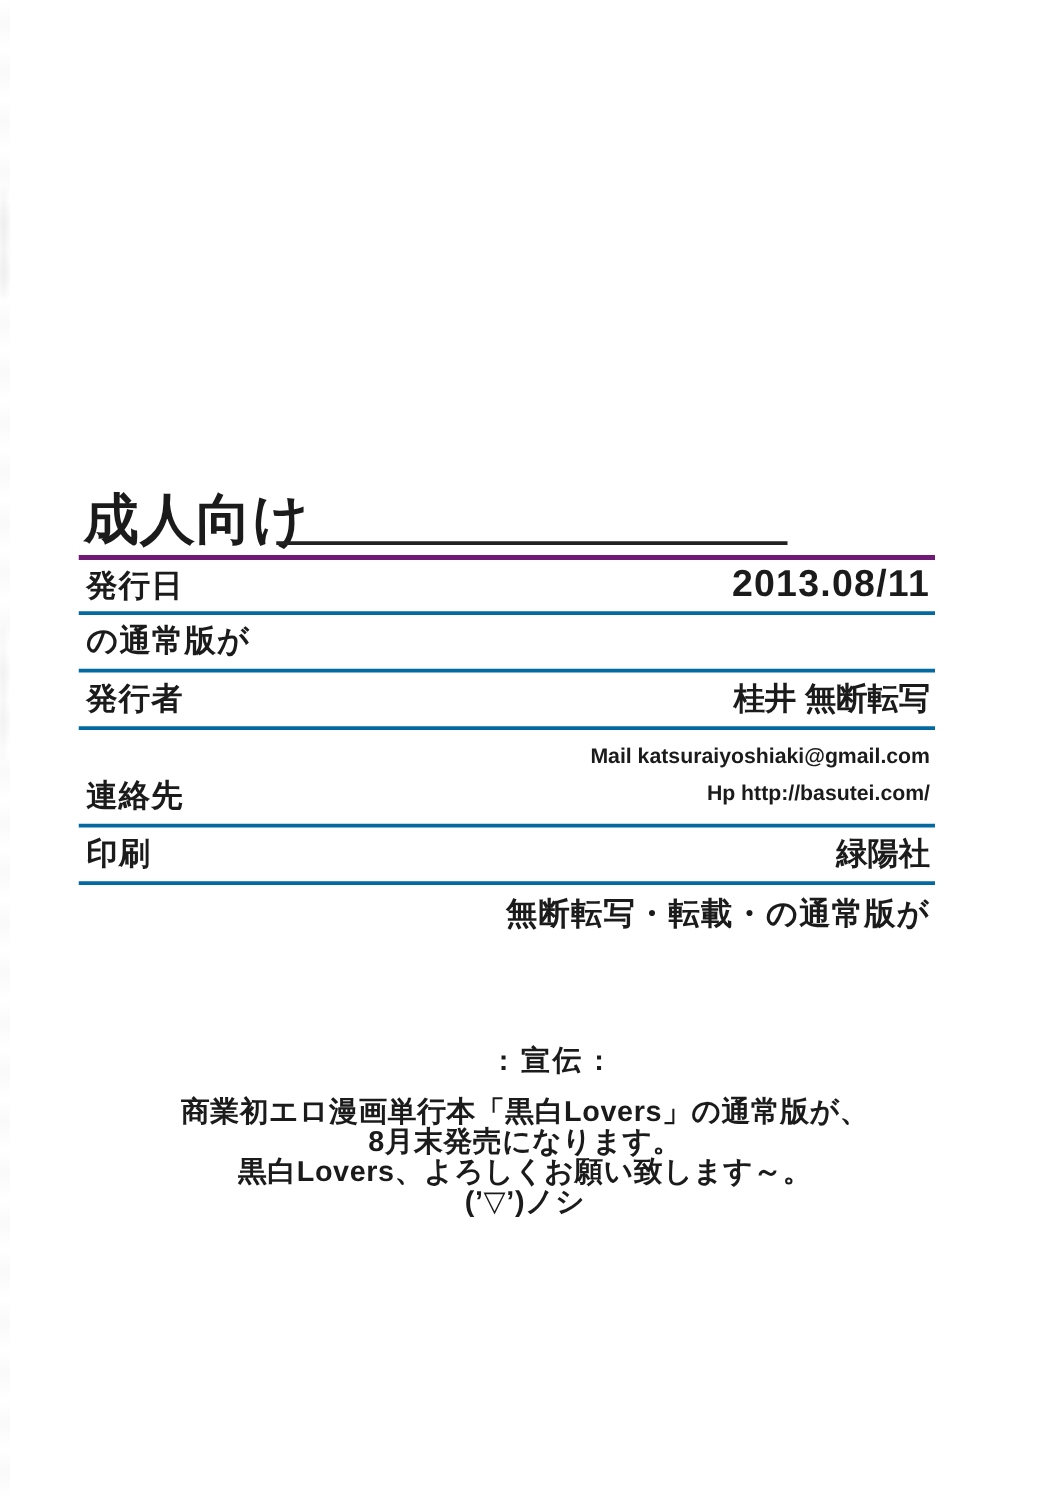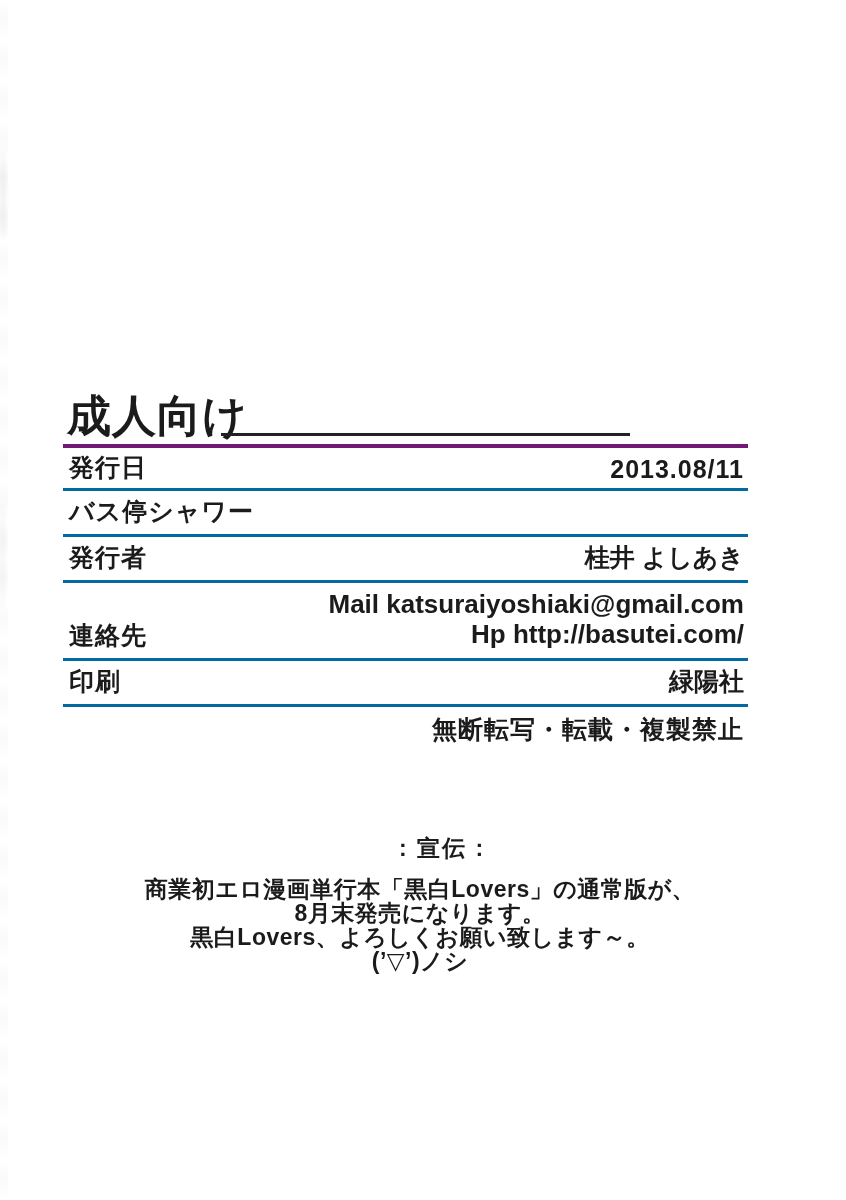--- a/index.html
+++ b/index.html
@@ -66,24 +66,24 @@
     display: flex;
     justify-content: space-between;
     align-items: flex-end;
     border-bottom: 3px solid #0369a1;
     padding: 4px 4px 6px 6px;
     font-size: 25px;
   }
   .row.first { padding-top: 3px; padding-bottom: 4px; }
   .row-label { white-space: nowrap; letter-spacing: 1px; }
   .row-value { white-space: nowrap; text-align: right; }
-  .row-value.date { font-size: 25px; letter-spacing: 1px; }
+  .row-value.date { font-size: 30px; letter-spacing: 1px; }
   .contact-values {
     text-align: right;
-    font-size: 26px;
+    font-size: 17px;
     line-height: 30px;
     padding: 2px 0 3px 0;
   }
   .row-note {
     display: flex;
     justify-content: flex-end;
     padding: 6px 4px 0 0;
     font-size: 25px;
     letter-spacing: 1px;
   }
@@ -119,42 +119,42 @@
       <span>成人向け</span>
       <span class="header-midline"></span>
     </div>
 
     <div class="row first">
       <span class="row-label">発行日</span>
       <span class="row-value date">2013.08/11</span>
     </div>
 
     <div class="row">
-      <span class="row-label">バス停シャワー</span>
+      <span class="row-label">の通常版が</span>
     </div>
 
     <div class="row">
       <span class="row-label">発行者</span>
-      <span class="row-value">桂井 よしあき</span>
+      <span class="row-value">桂井 無断転写</span>
     </div>
 
     <div class="row">
       <span class="row-label">連絡先</span>
       <span class="contact-values">
         <span class="contact-line">Mail katsuraiyoshiaki@gmail.com</span><br>
         <span class="contact-line">Hp http://basutei.com/</span>
       </span>
     </div>
 
     <div class="row">
       <span class="row-label">印刷</span>
       <span class="row-value">緑陽社</span>
     </div>
 
-    <div class="row-note">無断転写・転載・複製禁止</div>
+    <div class="row-note">無断転写・転載・の通常版が</div>
 
   </div>
 
   <div class="promo">
     <div class="promo-heading">: 宣伝 :</div>
     <div class="promo-line">商業初エロ漫画単行本「黒白Lovers」の通常版が、</div>
     <div class="promo-line">8月末発売になります。</div>
     <div class="promo-line">黒白Lovers、よろしくお願い致します～。</div>
     <div class="promo-line">(’▽’)ノシ</div>
   </div>

